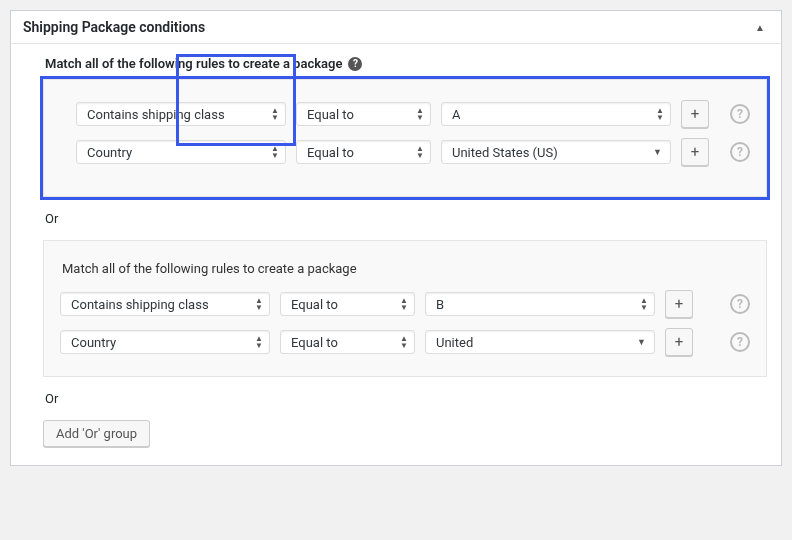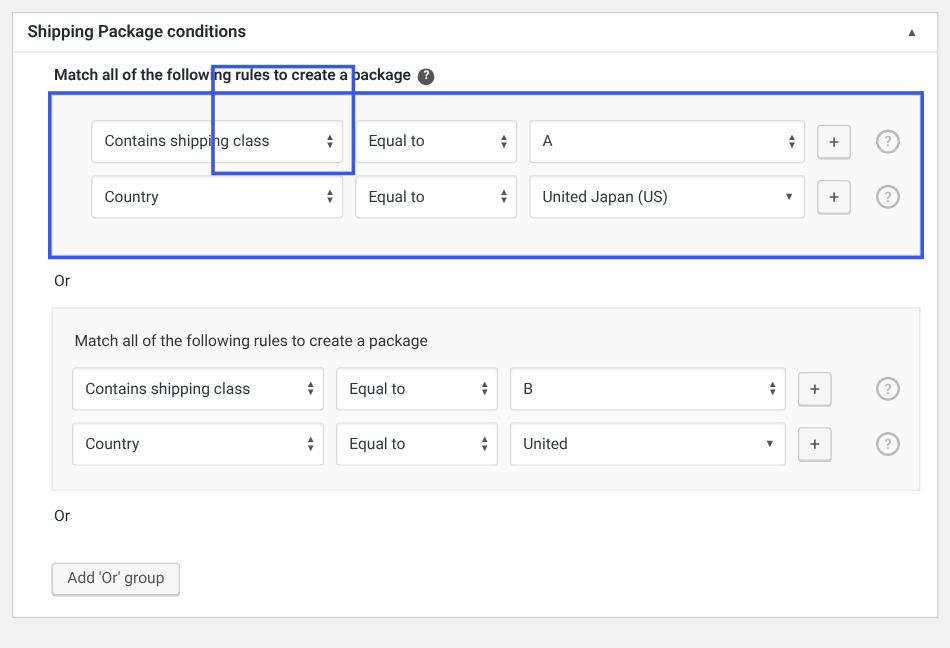--- a/index.html
+++ b/index.html
@@ -79,21 +79,21 @@
     align-items: center;
     gap: 10px;
     margin-bottom: 10px;
   }
   .rule-row:last-child { margin-bottom: 0; }
   .sel {
     position: relative;
     background: #fff;
     border: 1px solid #ddd;
     border-radius: 3px;
-    height: 36px;
+    height: 24px;
     display: flex;
     align-items: center;
     padding: 0 26px 0 10px;
     cursor: pointer;
     font-size: 13px;
     color: #32373c;
     box-shadow: inset 0 1px 2px rgba(0,0,0,0.07);
   }
   .sel .caret {
     position: absolute;
@@ -154,21 +154,20 @@
   .add-or-btn {
     display: inline-block;
     padding: 5px 12px;
     border: 1px solid #ccc;
     border-radius: 3px;
     background: #f7f7f7;
     font-size: 13px;
     color: #555;
     cursor: pointer;
     box-shadow: 0 1px 0 #ccc;
-    margin-top: 17px;
   }
   .annotation-box {
     position: absolute;
     border: 3px solid #3858e9;
     pointer-events: none;
   }
   .rel { position: relative; padding-left: 32px; }
 </style>
 </head>
 <body>
@@ -224,21 +223,21 @@
             </span>
         </div>
         <div class="sel op">
           <span>Equal to</span>
           <span class="caret">
               <span>▲</span>
               <span>▼</span>
             </span>
         </div>
         <div class="sel value">
-          <span>United Japan (US)</span>
+          <span>United States (US)</span>
           <span class="caret-down-only">▼</span>
         </div>
         <div class="add-btn">+</div>
         <div class="row-help">?</div>
       </div>
 
       <div class="annotation-box" style="left:132px; top:-26px; width:120px; height:92px;"></div>
     </div>
 
     <div class="or-sep">Or</div>

